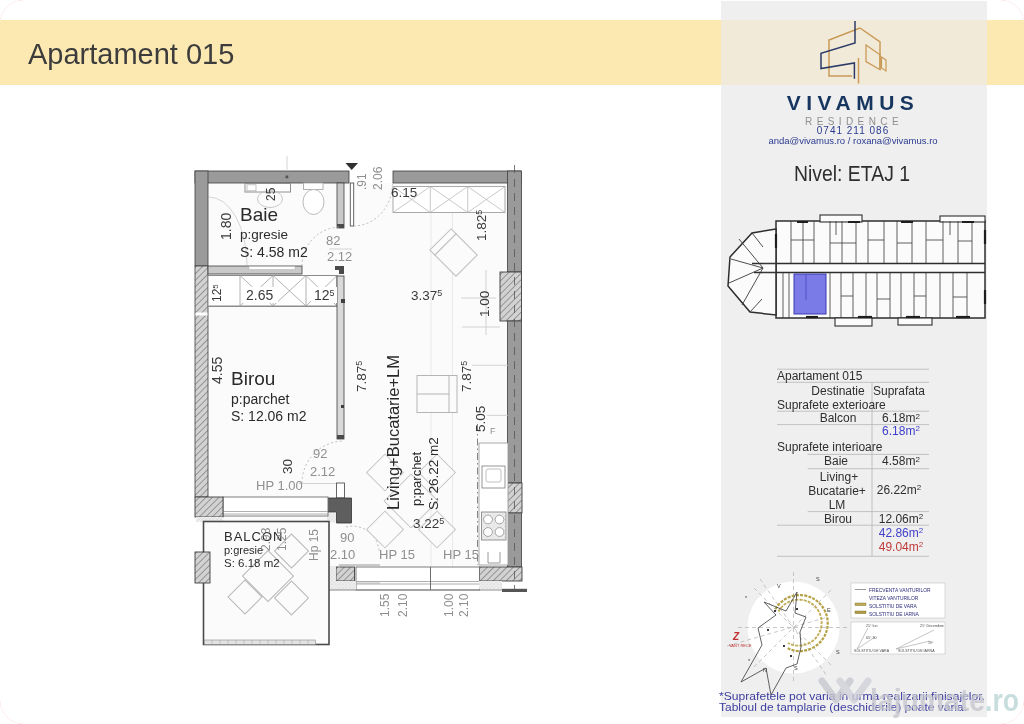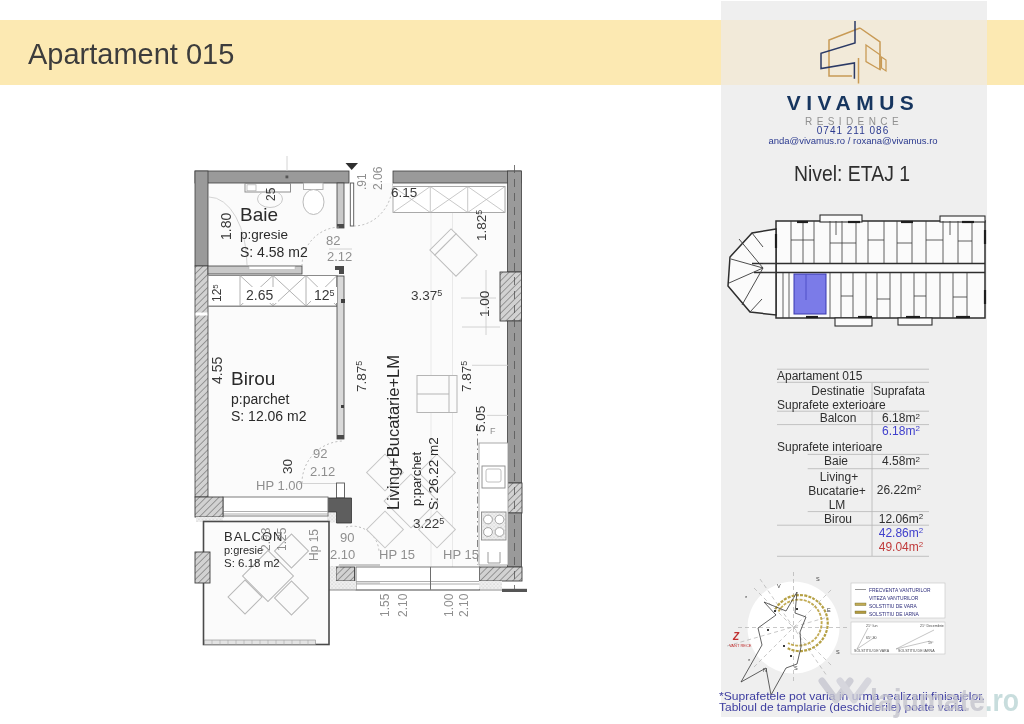--- a/index.html
+++ b/index.html
@@ -1,17 +1,17 @@
 <!DOCTYPE html>
 <html><head>
 <meta charset="utf-8">
 <style>
   html,body{margin:0;padding:0;background:#ffffff;}
   #page{position:relative;width:1024px;height:724px;overflow:hidden;background:#fca5a5;
-        font-family:"Liberation Sans", sans-serif;}
+        font-family:"Liberation Sans", sans-serif;border-radius:24px;}
   svg text{font-family:"Liberation Sans", sans-serif;}
 </style>
 </head>
 <body>
 <div id="page">
 <svg width="1024" height="724" viewBox="0 0 1024 724" xmlns="http://www.w3.org/2000/svg">
 <defs>
   <pattern id="hatch" width="4.6" height="4.6" patternUnits="userSpaceOnUse" patternTransform="rotate(45)">
     <rect width="4.6" height="4.6" fill="#d2d2d2"></rect>
     <line x1="0" y1="0" x2="0" y2="4.6" stroke="#616161" stroke-width="1.1"></line>

